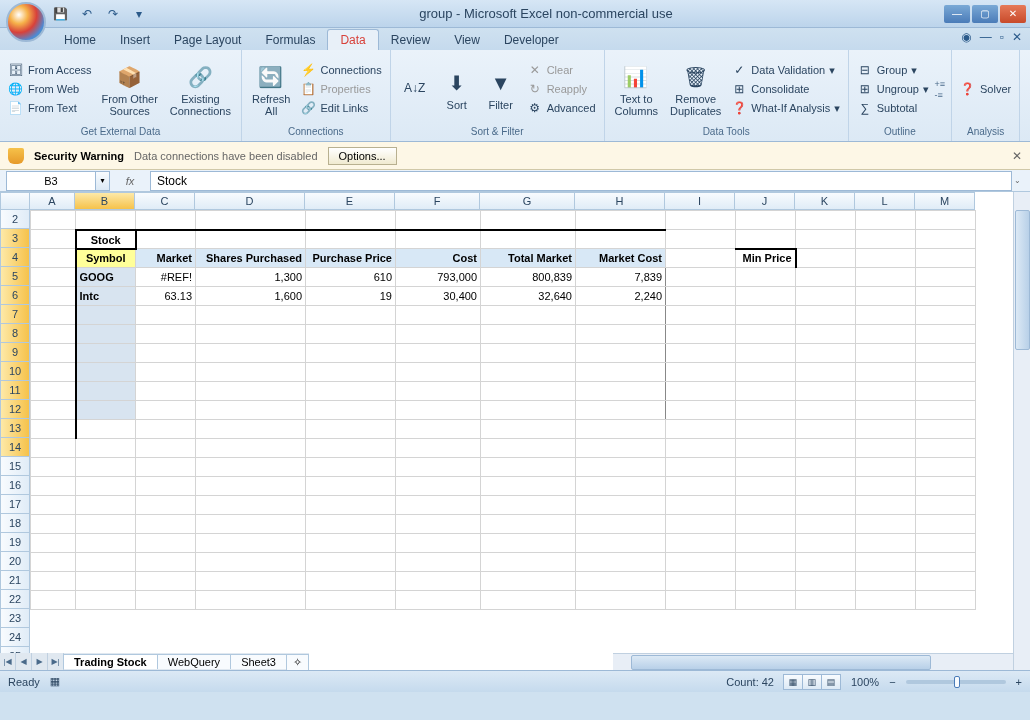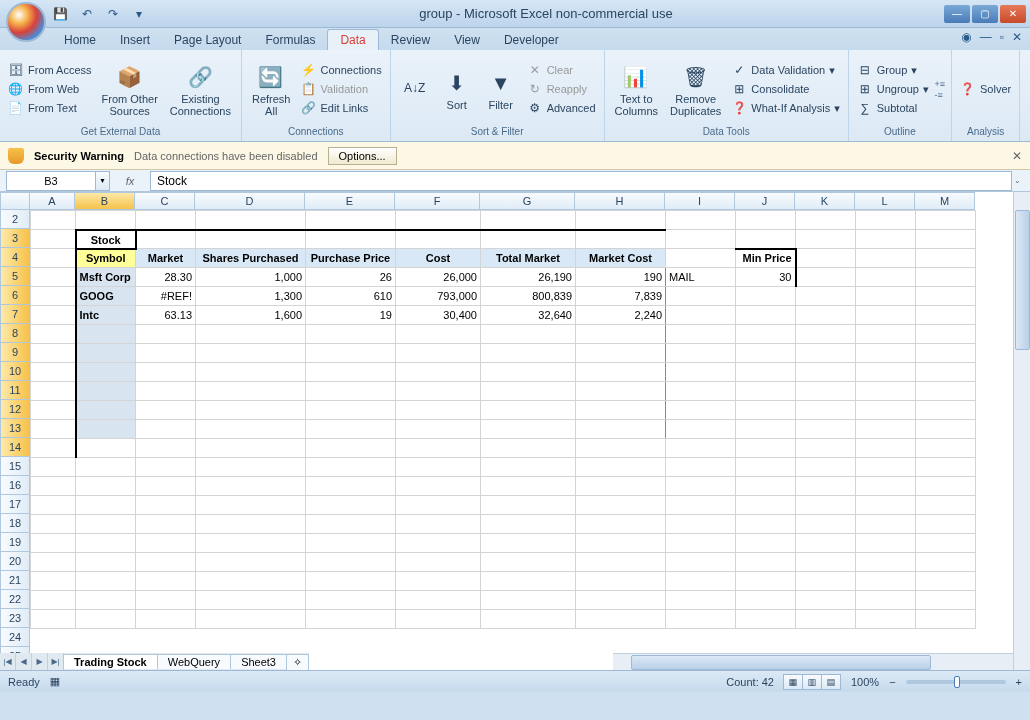--- a/index.html
+++ b/index.html
@@ -51,21 +51,21 @@
 .colheads { display: flex; height: 18px; position: absolute; top: 0; left: 0; }
 .selall { width: 30px; height: 18px; background: linear-gradient(#f8fbfe,#e0ecf7); border: 1px solid #b0c8de; }
 .ch { height: 18px; background: linear-gradient(#f8fbfe,#e0ecf7); border: 1px solid #b0c8de; border-left: none; font-size: 11px; text-align: center; line-height: 16px; color: #2b4560; }
 .ch.sel { background: linear-gradient(#fde9a8,#f6c24a); }
 .rowheads { position: absolute; top: 18px; left: 0; }
 .rh { width: 30px; height: 19px; background: linear-gradient(90deg,#f8fbfe,#e0ecf7); border: 1px solid #b0c8de; border-top: none; font-size: 11px; text-align: center; line-height: 18px; color: #2b4560; }
 .rh.sel { background: linear-gradient(90deg,#fde9a8,#f6c24a); }
 .gridcells { position: absolute; top: 18px; left: 30px; }
 .gridcells table { border-collapse: collapse; }
 .gridcells td { border: 1px solid #d4d4d4; height: 19px; font-size: 11px; padding: 0 3px; background: #fff; }
-td.hdr { background: #d8e8f6; font-weight: bold; text-align: center; }
+td.hdr { background: #d8e8f6; font-weight: bold; text-align: right; }
 td.hdr-yellow { background: #ffff99; font-weight: bold; text-align: center; }
 td.boldtxt { font-weight: bold; }
 td.num { text-align: right; }
 td.sel-highlight { background: #d8e4f0; }
 .active-cell-ring { outline: 2px solid #000; outline-offset: -1px; background: #fff !important; }
 .vscroll { position: absolute; right: 0; top: 0; width: 17px; height: 100%; background: #e8eef6; border-left: 1px solid #c0d0e0; }
 .vscroll .thumb { position: absolute; top: 18px; width: 15px; left: 1px; height: 140px; background: linear-gradient(90deg,#dce9f5,#b8d0e8); border: 1px solid #9db9d6; border-radius: 2px; }
 .hscroll { position: absolute; bottom: 0; right: 17px; height: 17px; width: 400px; background: #e8eef6; border-top: 1px solid #c0d0e0; }
 .hscroll .thumb { position: absolute; left: 18px; top: 1px; height: 15px; width: 300px; background: linear-gradient(#dce9f5,#b8d0e8); border: 1px solid #9db9d6; border-radius: 2px; }
 
@@ -160,21 +160,21 @@
           <span style="white-space:pre">Refresh
 All</span>
         </div>
       <div class="vstack">
         <div class="rbtn-sm">
             <span class="ico-sm">⚡</span>
             <span>Connections</span>
           </div>
         <div class="rbtn-sm" style="color:#999">
             <span class="ico-sm">📋</span>
-            <span>Validation</span>
+            <span>Properties</span>
           </div>
         <div class="rbtn-sm">
             <span class="ico-sm">🔗</span>
             <span>Edit Links</span>
           </div>
       </div>
     </div>
     <div class="group-label">Connections</div>
   </div>
 
@@ -366,35 +366,20 @@
             <td class="hdr" style="width:95px">Total Market</td>
             <td class="hdr" style="width:90px">Market Cost</td>
             <td style="width:70px"></td>
             <td class="boldtxt" style="width:60px;text-align:right;border-top:2.5px solid #000;border-right:2.5px solid #000">Min Price</td>
             <td style="width:60px"></td>
             <td style="width:60px"></td>
             <td style="width:60px"></td>
           </tr>
           <tr>
             <td style="width:45px"></td>
-            <td class="boldtxt sel-highlight" style="width:60px;border-left:2.5px solid #000">Msft Corp</td>
-            <td class="num" style="width:60px">28.30</td>
-            <td class="num" style="width:110px">1,000</td>
-            <td class="num" style="width:90px">26</td>
-            <td class="num" style="width:85px">26,000</td>
-            <td class="num" style="width:95px">26,190</td>
-            <td class="num" style="width:90px;border-right:1px solid #888">190</td>
-            <td style="width:70px">MAIL</td>
-            <td class="num" style="width:60px;border-right:2.5px solid #000">30</td>
-            <td style="width:60px"></td>
-            <td style="width:60px"></td>
-            <td style="width:60px"></td>
-          </tr>
-          <tr>
-            <td style="width:45px"></td>
             <td class="boldtxt sel-highlight" style="width:60px;border-left:2.5px solid #000">GOOG</td>
             <td class="num" style="width:60px">#REF!</td>
             <td class="num" style="width:110px">1,300</td>
             <td class="num" style="width:90px">610</td>
             <td class="num" style="width:85px">793,000</td>
             <td class="num" style="width:95px">800,839</td>
             <td class="num" style="width:90px;border-right:1px solid #888">7,839</td>
             <td style="width:70px"></td>
             <td class="num" style="width:60px;"></td>
             <td style="width:60px"></td>

